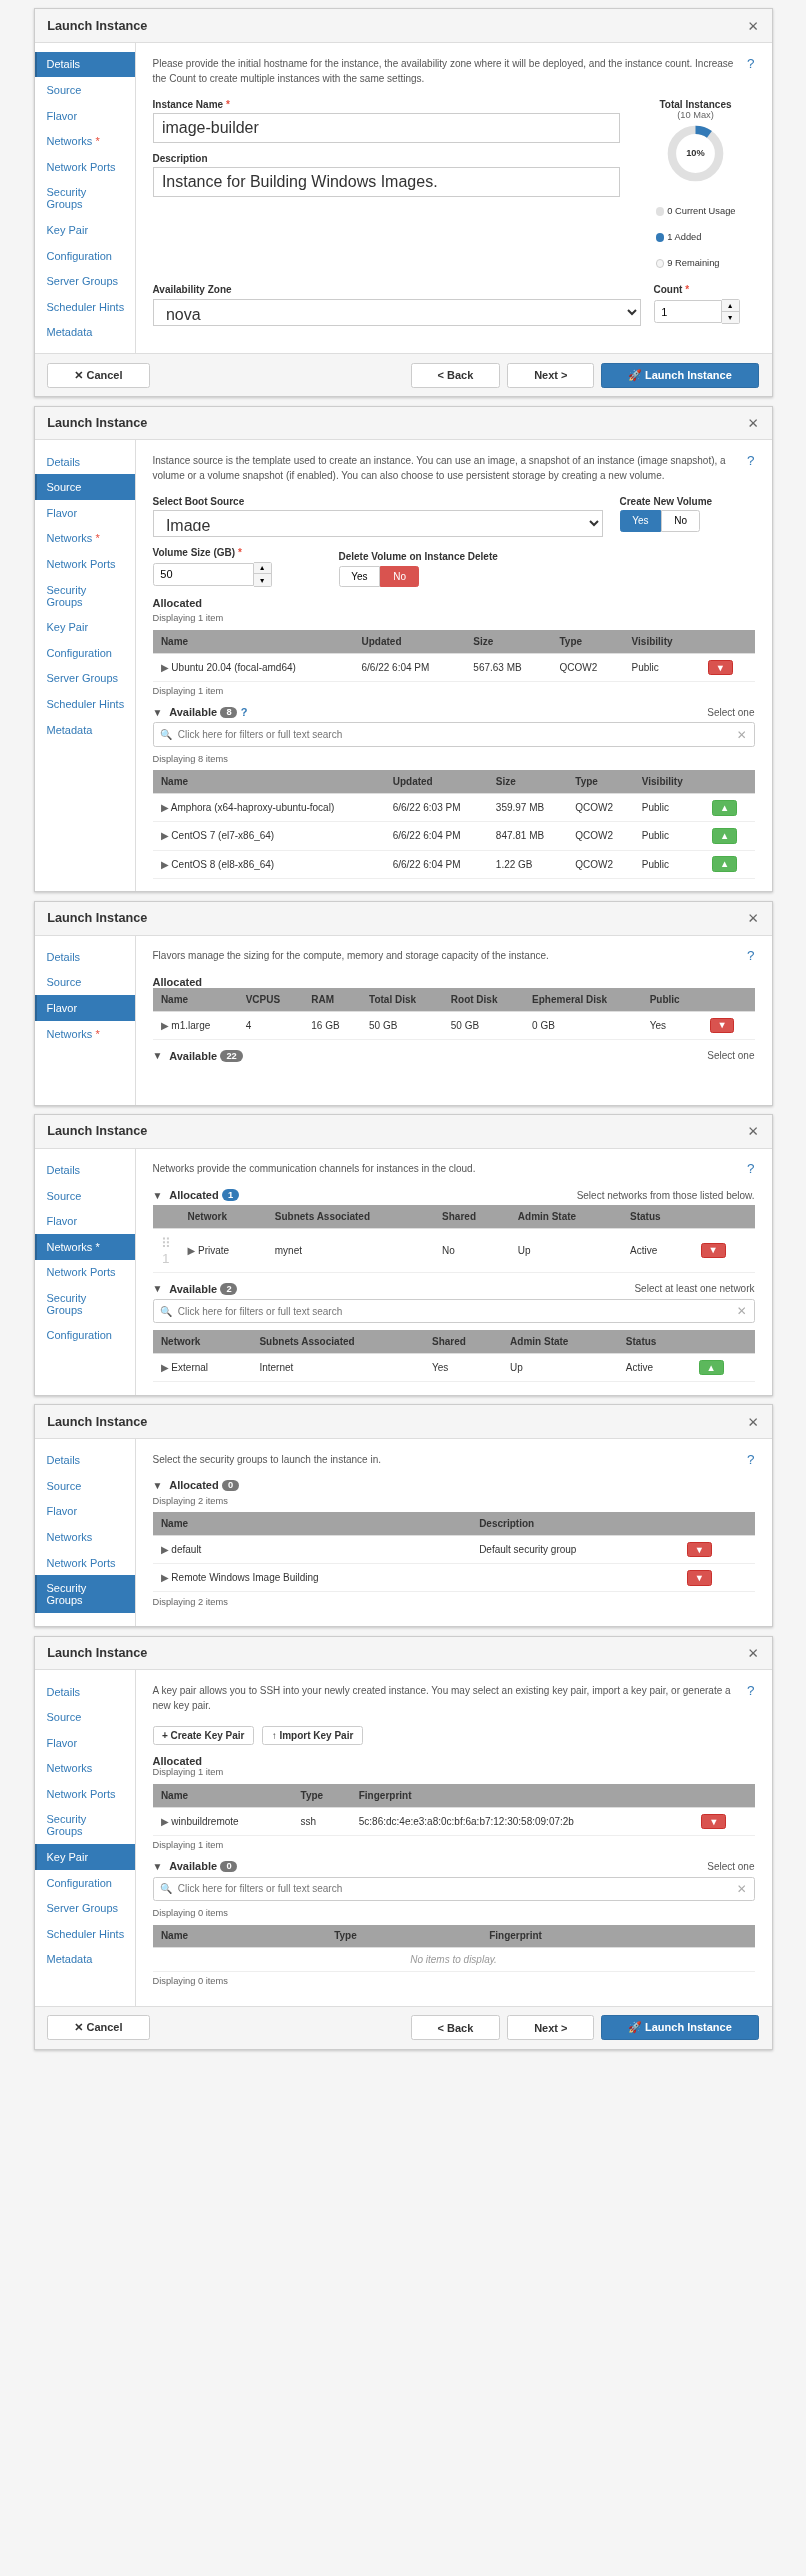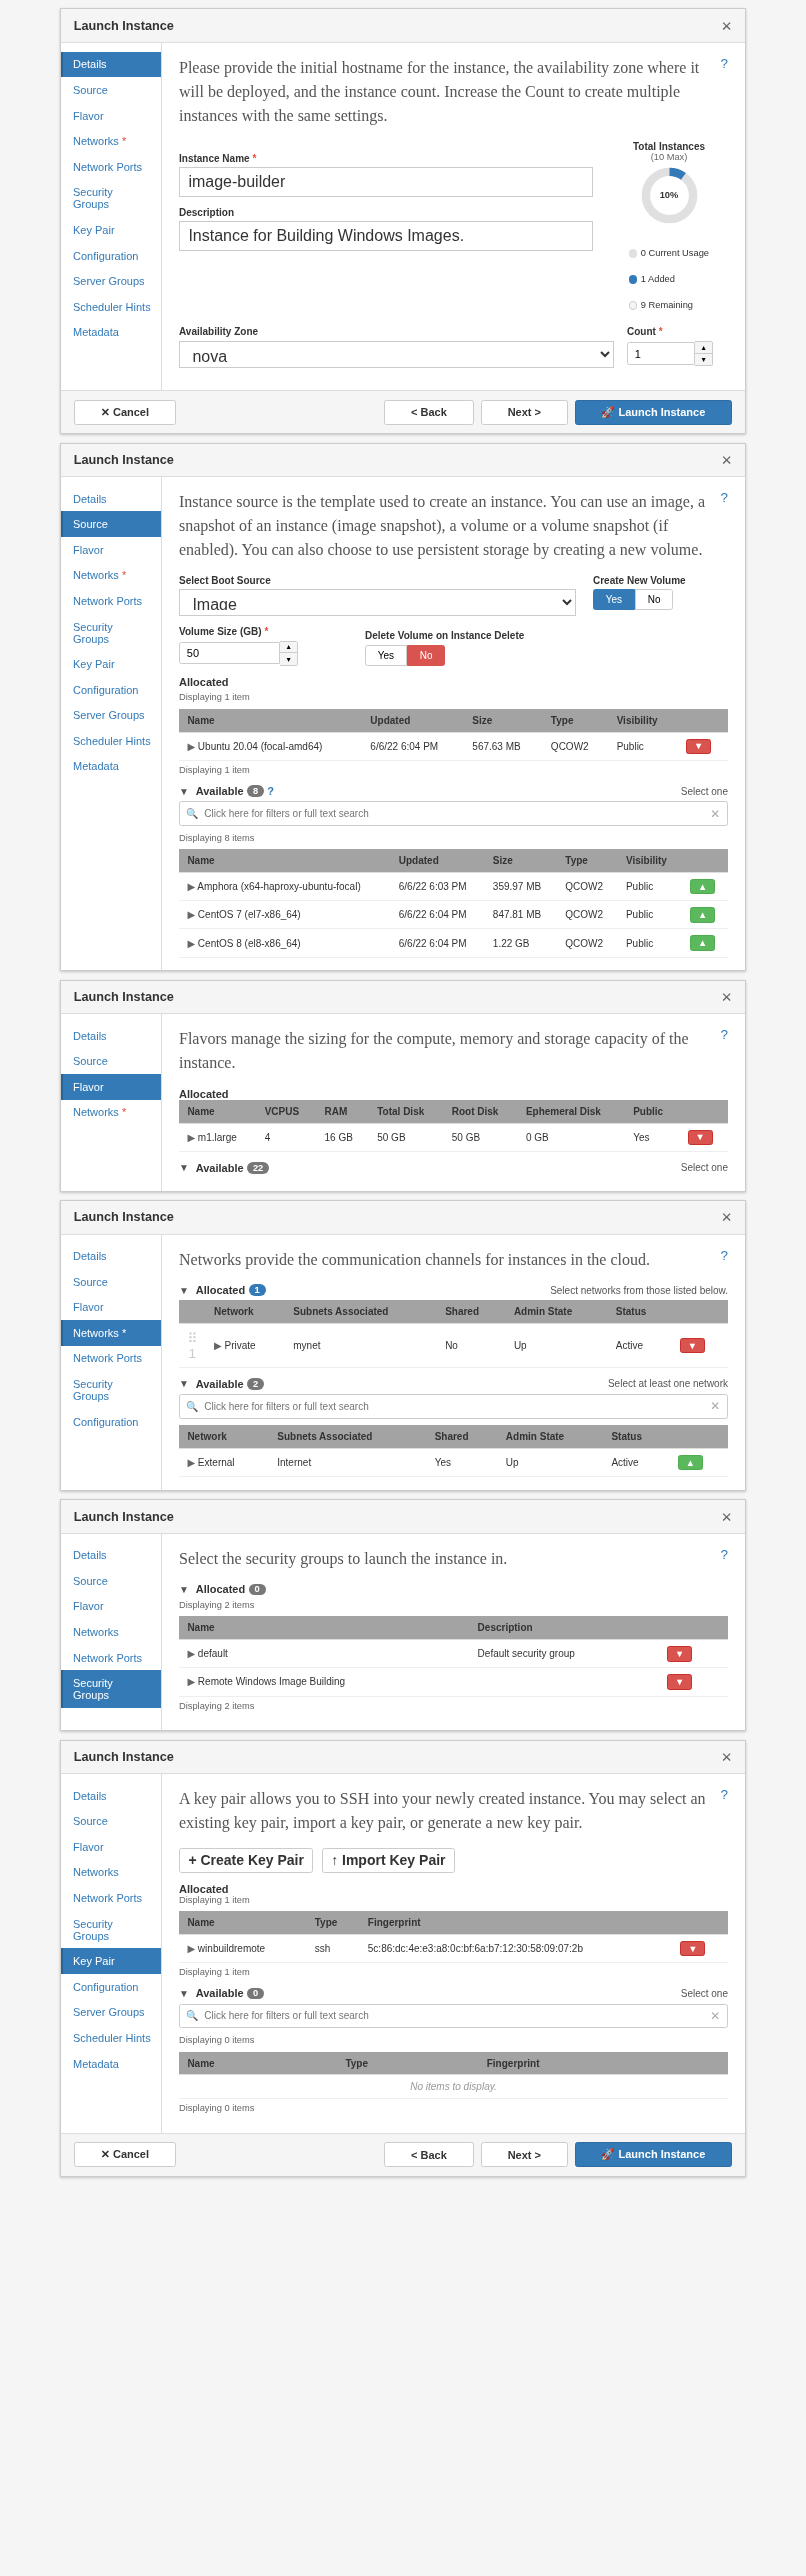--- a/index.html
+++ b/index.html
@@ -2,21 +2,21 @@
 <html style="font-size:13.5px"><head>
   <meta charset="utf-8">
   <style>
     * { box-sizing: border-box; margin: 0; padding: 0; }
     body { font-family: Arial, sans-serif; font-size: 11px; background: #f5f5f5; color: #333; }
 
     .launch-panel {
       background: #fff;
       border: 0.8px solid #ccc;
       margin: 8.4px auto;
-      width: 686px;
+      width: 739px;
       box-shadow: 0 0.8px 2.5px rgba(0,0,0,0.2);
     }
 
     .panel-header {
       background: #f5f5f5;
       border-bottom: 0.8px solid #ddd;
       padding: 8.4px 12.7px;
       display: flex;
       justify-content: space-between;
       align-items: center;
@@ -70,25 +70,24 @@
     }
 
     .help-icon {
       float: right;
       color: #337ab7;
       font-size: 13.5px;
       cursor: pointer;
     }
 
     .info-text {
-      font-size: 16px;
+      font-size: 10px;
       color: #555;
       margin-bottom: 12.7px;
       line-height: 1.5;
-      font-family: Liberation Serif, serif;
     }
 
     .form-group {
       margin-bottom: 10px;
     }
 
     .form-label {
       display: block;
       font-size: 10px;
       font-weight: bold;
@@ -115,21 +114,20 @@
     }
 
     .instance-name-row {
       display: flex;
       gap: 17px;
       align-items: flex-start;
     }
 
     .instance-name-group {
       flex: 1;
-      margin-top: 12px;
     }
 
     .total-instances-box {
       text-align: center;
       font-size: 10px;
       min-width: 118px;
     }
 
     .donut-container {
       position: relative;
@@ -464,21 +462,21 @@
 
     
     .keypair-actions {
       display: flex;
       gap: 8.4px;
       margin-bottom: 10px;
     }
 
     .btn-sm {
       padding: 3.4px 8.4px;
-      font-size: 14px;
+      font-size: 10px;
     }
 
     .no-items {
       text-align: center;
       color: #999;
       font-style: italic;
       padding: 12.7px;
       font-size: 10px;
     }
 

